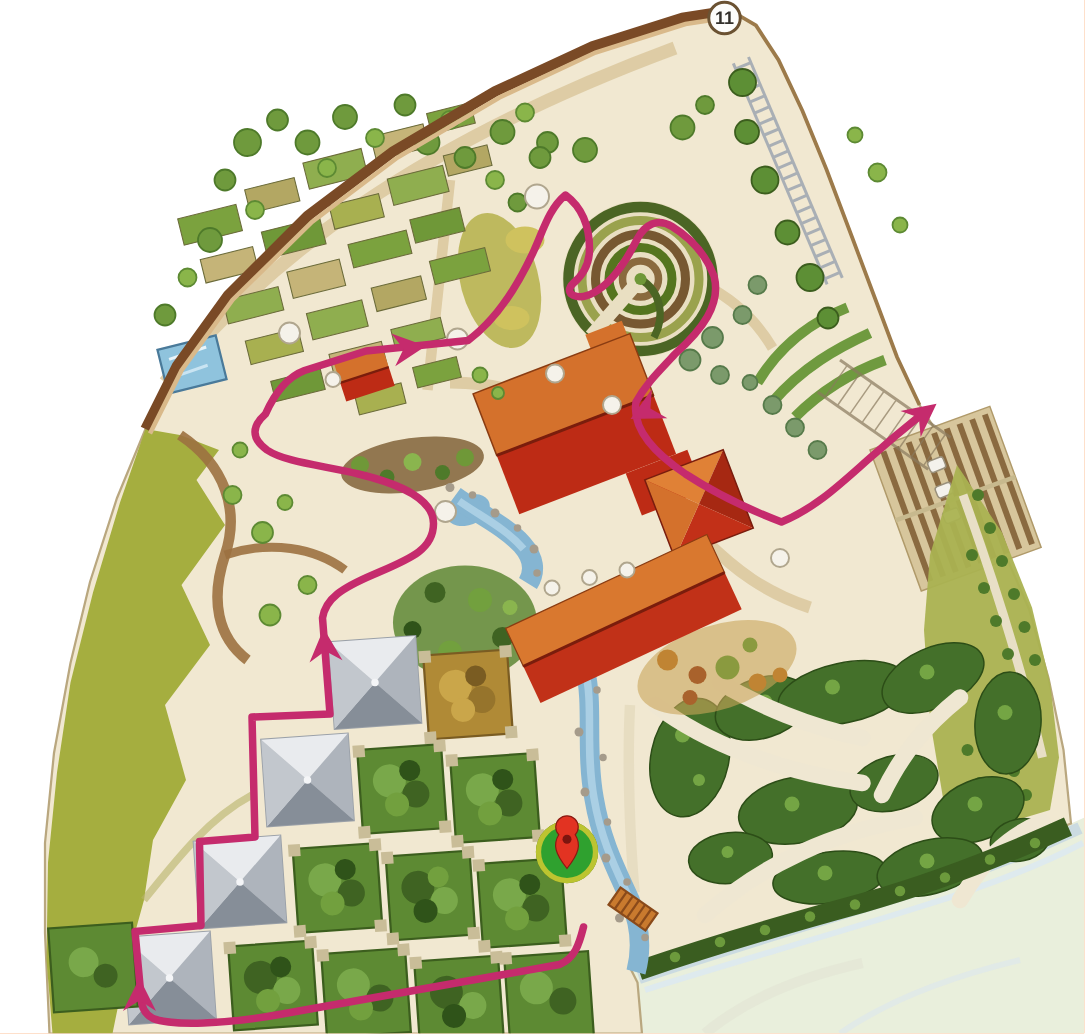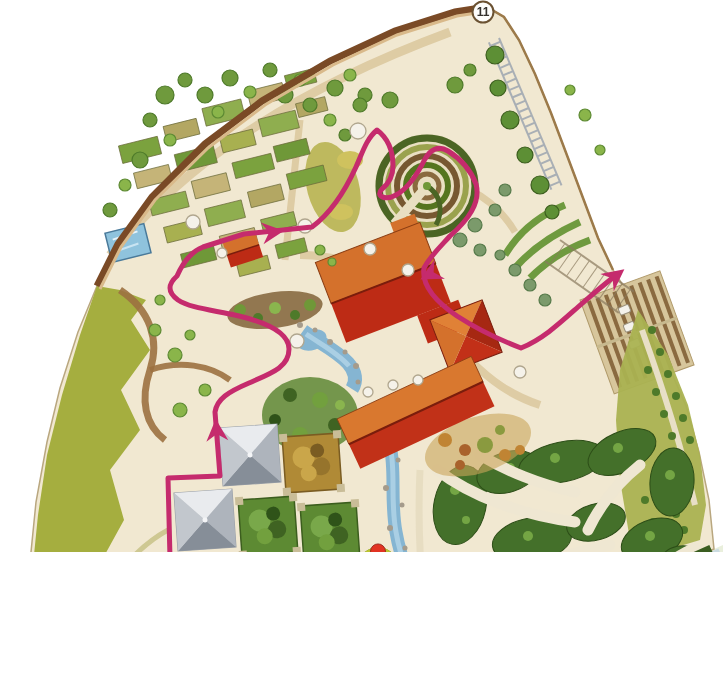--- a/index.html
+++ b/index.html
@@ -1,16 +1,16 @@
 <!DOCTYPE html>
 <html><head>
 <meta charset="utf-8">
 <style>
   html,body{margin:0;padding:0;background:#ffffff;}
-  .stage{position:relative;width:723px;height:552px;overflow:hidden;background:#f97316;
+  .stage{position:relative;width:723px;height:689px;overflow:hidden;background:#f97316;
          font-family:"Liberation Sans",sans-serif;}
   svg{position:absolute;left:0;top:0;}
   text{font-family:"Liberation Sans",sans-serif;}
 </style>
 </head>
 <body>
 
 <div class="stage">
 <svg width="723" height="689" viewBox="0 0 723 689">
 

